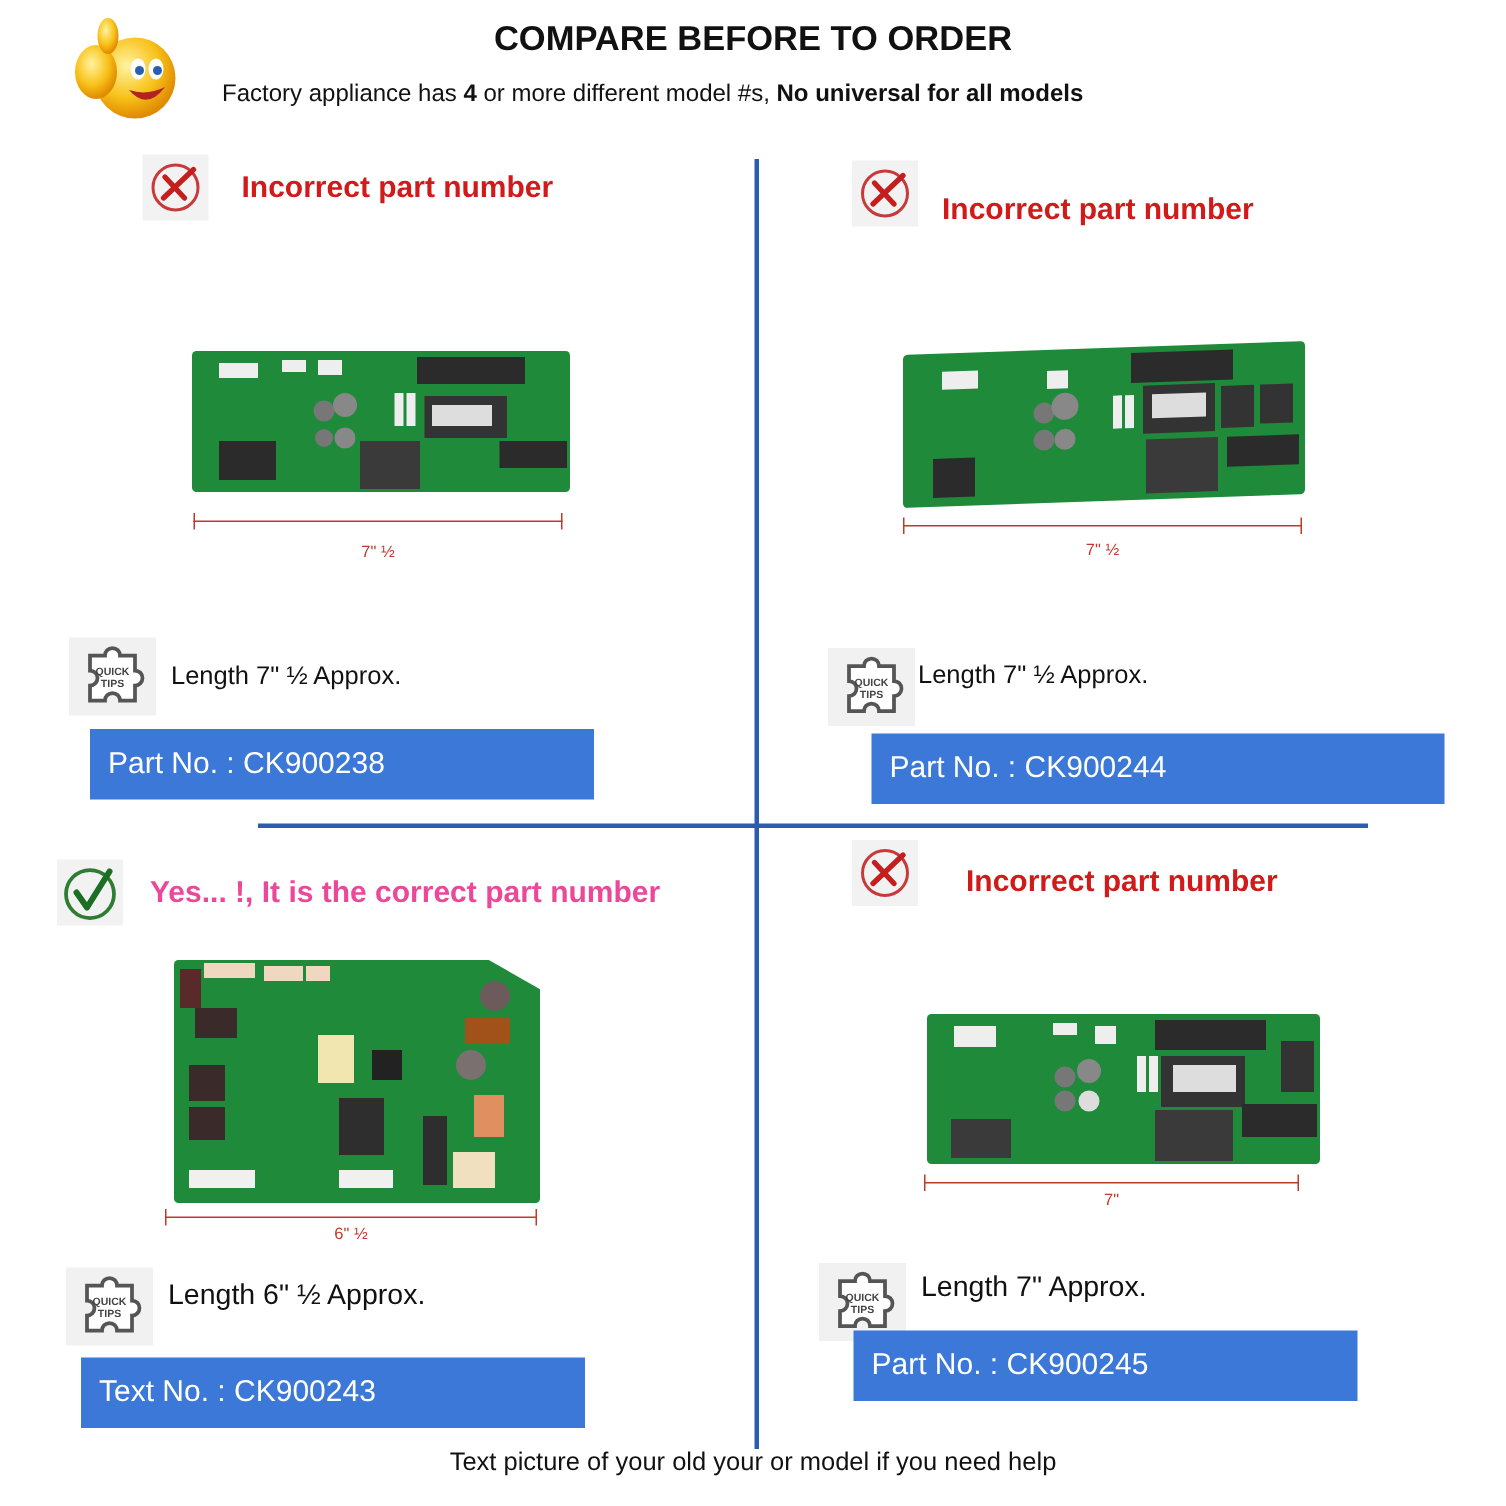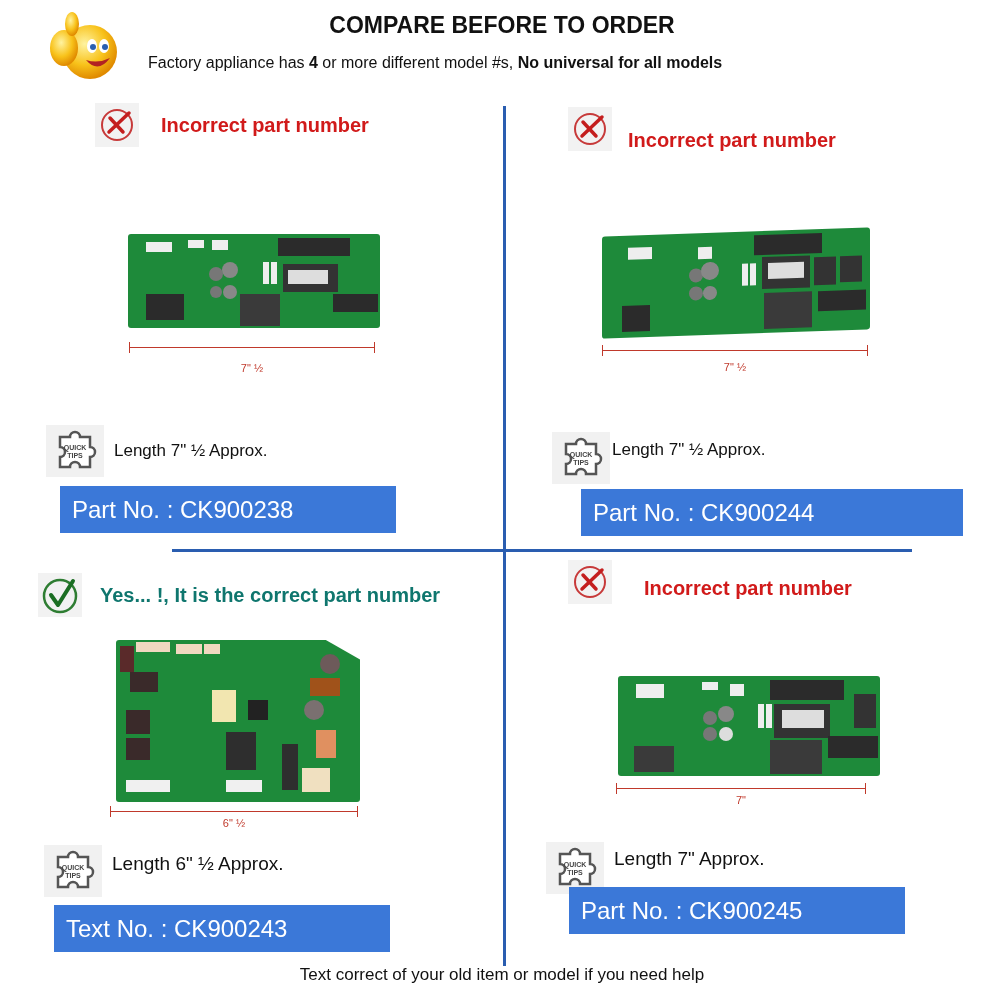--- a/index.html
+++ b/index.html
@@ -8,30 +8,30 @@
   .title { left:0; width:1004px; top:12px; text-align:center; font-size:23px; font-weight:bold; }
   .subtitle { left:148px; top:54px; font-size:16px; white-space:nowrap; }
   .subtitle b { font-weight:bold; }
   .emoji { left:46px; top:10px; width:74px; height:72px; }
   .vline { left:503px; top:106px; width:3px; height:860px; background:#2a5db0; }
   .hline { left:172px; top:549px; width:740px; height:3px; background:#2a5db0; }
   .status { display:flex; align-items:center; white-space:nowrap; }
   .status .icon { width:44px; height:44px; background:#f2f2f2; display:flex; align-items:center; justify-content:center; }
   .status .txt { font-weight:bold; font-size:20px; }
   .txt.bad { color:#d11a1a; }
-  .txt.good { color:#0f766e; }
+  .txt.good { color:#ec4899; }
   .board { background:#1e8a3a; border-radius:3px; overflow:hidden; }
   .measure { height:1px; background:#c0392b; }
   .measure::before, .measure::after { content:""; position:absolute; top:-5px; width:1px; height:11px; background:#c0392b; }
   .measure::before { left:0; } .measure::after { right:0; }
   .mlabel { font-size:11px; color:#c0392b; text-align:center; }
   .tip { display:flex; align-items:center; }
   .tip .puzzle { width:58px; height:52px; background:#f1f1f1; display:flex; align-items:center; justify-content:center; }
   .tip .len { font-size:17px; margin-left:10px; white-space:nowrap; }
-  .part { background:#3b78d8; color:#fff; font-size:24px; display:flex; align-items:center; padding-left:12px; box-sizing:border-box; white-space:nowrap; }
+  .part { background:#3b78d8; color:#fff; font-size:20px; display:flex; align-items:center; padding-left:12px; box-sizing:border-box; white-space:nowrap; }
   .footer { left:0; width:1004px; top:965px; text-align:center; font-size:17px; }
 </style>
 </head>
 <body>
 
 <div class="abs emoji">
   <svg width="74" height="72" viewBox="0 0 74 72">
     <defs>
       <radialGradient id="fg" cx="40%" cy="35%" r="65%">
           <stop offset="0" stop-color="#fff3a0"></stop>
@@ -221,13 +221,13 @@
     <svg width="54" height="48" viewBox="0 0 54 48">
         <path d="M12 10 H22 a5 5 0 1 1 10 0 H42 V20 a5 5 0 1 1 0 10 V40 H32 a5 5 0 1 0 -10 0 H12 V30 a5 5 0 1 0 0 -10 Z" fill="#fff" stroke="#555" stroke-width="2.5"></path>
         <text x="27" y="23" font-size="7" font-weight="bold" text-anchor="middle" fill="#444" font-family="Liberation Sans, sans-serif">QUICK</text>
         <text x="27" y="31" font-size="7" font-weight="bold" text-anchor="middle" fill="#444" font-family="Liberation Sans, sans-serif">TIPS</text>
       </svg>
   </span>
   <span class="len" style="font-size:19px;margin-top:-18px;">Length 7" Approx.</span>
 </div>
 <div class="abs part" style="left:569px;top:887px;width:336px;height:47px;">Part No. :  CK900245</div>
 
-<div class="abs footer">Text correct of your old item or model if you need help</div>
+<div class="abs footer">Text picture of your old your or model if you need help</div>
 
 </body></html>

